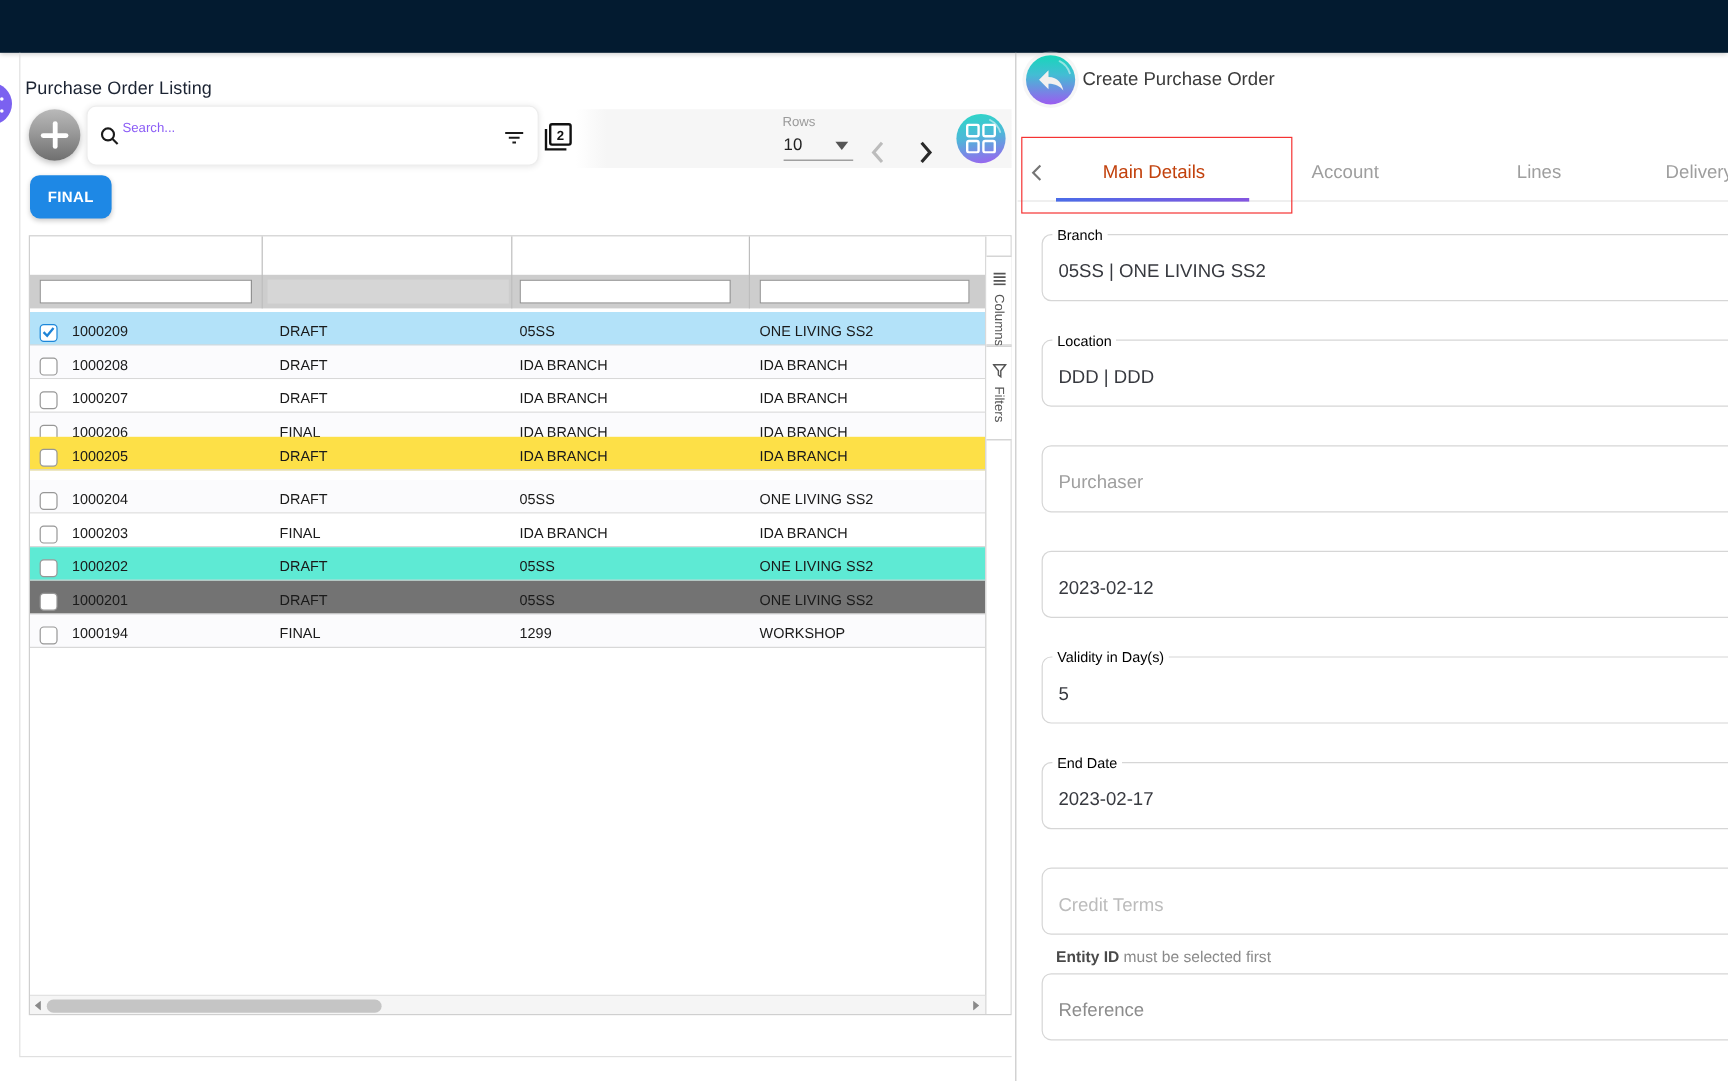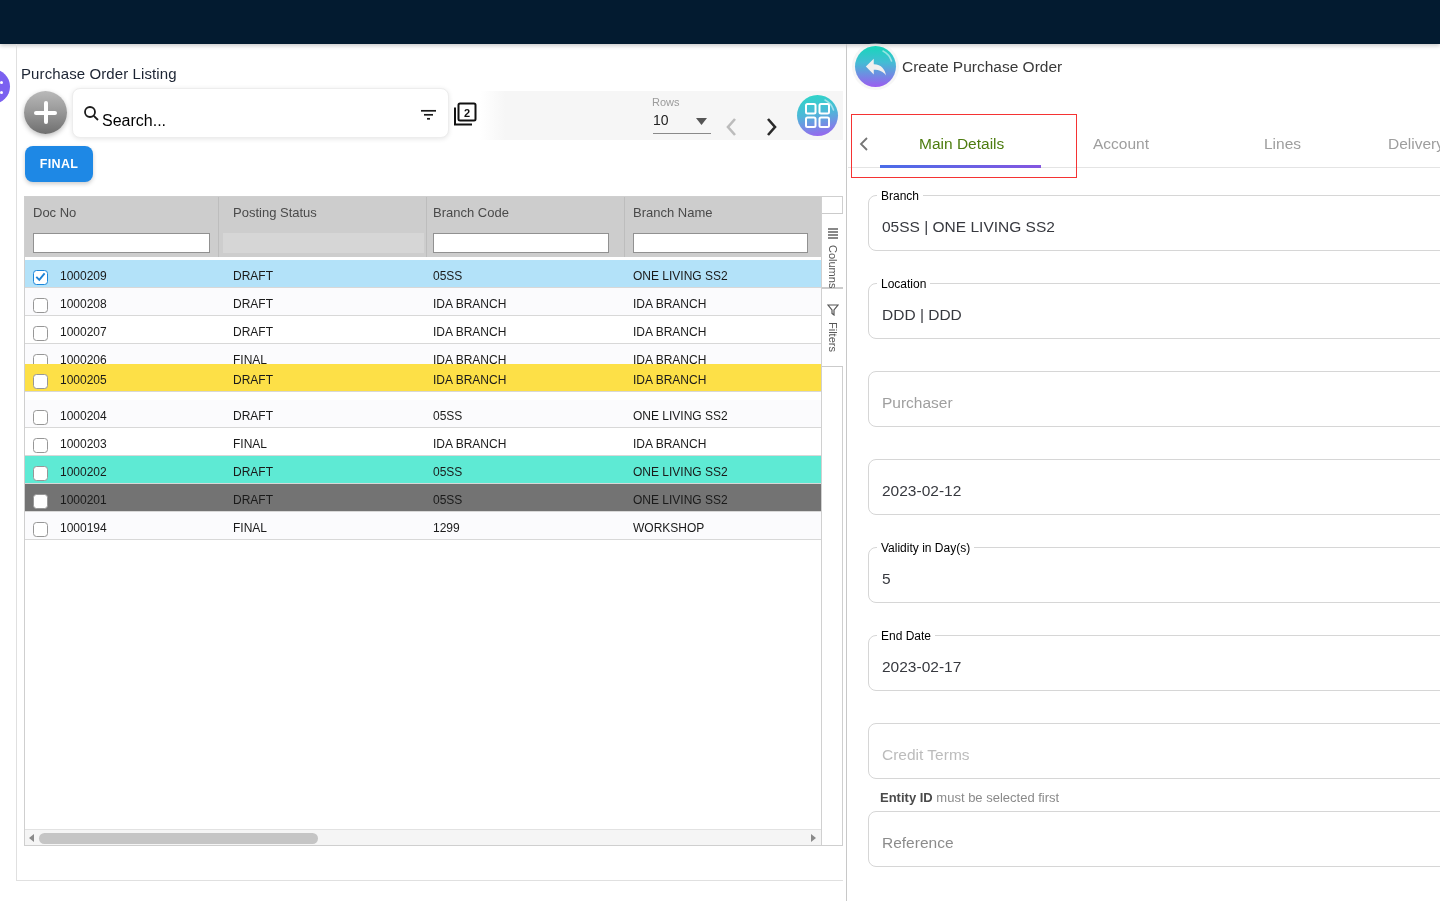--- a/index.html
+++ b/index.html
@@ -15,21 +15,21 @@
   #title { left:21px; top:65px; font-size:15px; color:#1c2433; font-weight:500; letter-spacing:0.1px; }
 
   #plusbtn { left:24px; top:91px; width:43px; height:43px; border-radius:50%;
     background:linear-gradient(180deg,#b9b9b9 0%,#9a9a9a 45%,#6f6f6f 100%);
     box-shadow:0 2px 5px rgba(0,0,0,0.25); }
   #plusbtn .ph { position:absolute; left:10px; top:19.5px; width:23px; height:4px; background:#fff; border-radius:2px; }
   #plusbtn .pv { position:absolute; left:19.5px; top:10px; width:4px; height:23px; background:#fff; border-radius:2px; }
 
   #searchbox { left:72px; top:88px; width:377px; height:50px; background:#fff; border:1px solid #ededed;
     border-radius:8px; box-shadow:0 1px 5px rgba(0,0,0,0.10); }
-  #searchtxt { left:102px; top:112px; font-size:16px; color:#000000; }
+  #searchtxt { left:102px; top:101px; font-size:11px; color:#8b5cf6; }
   #graypanel { left:480px; top:91px; width:363px; height:49px; background:linear-gradient(90deg, rgba(246,246,246,0) 0%, #f6f6f6 7%, #f6f6f6 100%); }
 
   #rowslabel { left:652px; top:96px; font-size:11px; color:#9b9b9b; }
   #rowsval { left:653px; top:112px; font-size:14px; color:#222; }
   #rowsline { left:653px; top:133px; width:58px; height:1px; background:#8a8a8a; }
 
   #gridbtn { left:797px; top:95px; width:41px; height:41px; border-radius:50%;
     background:linear-gradient(170deg,#2bd9c6 0%,#4db8d8 45%,#a15df2 100%); }
 
   #finalbtn { left:25px; top:146px; width:68px; height:36px; border-radius:8px; background:#1e88e5;
@@ -52,21 +52,21 @@
   .sidetxt { writing-mode:vertical-rl; font-size:11px; color:#555; }
   #hscroll { position:absolute; left:0; top:632px; width:796px; height:16px; background:#f5f5f5; border-top:1px solid #e2e2e2; }
   #hthumb { position:absolute; left:14px; top:2.5px; width:279px; height:11px; background:#c5c5c5; border-radius:6px; }
 
   
   #backbtn { left:855px; top:46px; width:41px; height:41px; border-radius:50%;
     background:linear-gradient(180deg,#17d6ba 0%,#43bdd4 40%,#9b5cf0 100%); box-shadow:0 0 0 3px rgba(230,230,230,0.35); }
   #ctitle { left:902px; top:58px; font-size:15.5px; color:#3a3a3a; font-weight:500; }
   #tabline { left:848px; top:167px; width:592px; height:1px; background:#e4e4e4; }
   .tab { position:absolute; top:135px; font-size:15.5px; color:#9e9e9e; }
-  #tab1 { color:#4d7c0f; font-weight:500; }
+  #tab1 { color:#c2410c; font-weight:500; }
   #tabunder { left:880px; top:165px; width:161px; height:3px; background:linear-gradient(90deg,#4a6ce8,#8456e0); }
   #redbox { left:851px; top:114px; width:226px; height:64px; border:1.5px solid #f53333; background:transparent; }
   #tabchev { left:858px; top:136px; }
 
   .field { position:absolute; left:868px; width:600px; height:56px; border:1px solid #d6d6d6; border-radius:8px; background:#fff; }
   .flabel { position:absolute; left:8px; top:-7px; font-size:12px; color:#000000; background:#fff; padding:0 4px; }
   .fval { position:absolute; left:13px; top:0; width:560px; height:56px; line-height:62px; font-size:15.5px; color:#37393f; }
   .fph { color:#9f9f9f; }
   #helper { left:880px; top:790px; font-size:13px; color:#8a8a8a; }
   #helper b { color:#4a4a4a; }
@@ -123,26 +123,20 @@
     <rect x="1" y="14.5" width="9.5" height="9.5" rx="1.5" fill="none" stroke="#fff" stroke-width="2"></rect>
     <rect x="14.5" y="14.5" width="9.5" height="9.5" rx="1.5" fill="none" stroke="#fff" stroke-width="2"></rect>
   </svg>
   <svg style="position:absolute;left:0;top:0" width="41" height="41" viewBox="0 0 41 41">
     <path d="M28 5 A 17 17 0 0 1 36.5 15" fill="none" stroke="rgba(255,255,255,0.5)" stroke-width="1.6" stroke-linecap="round"></path>
   </svg>
 </div>
 <div class="abs" id="finalbtn">FINAL</div>
 
 <div class="abs" id="grid">
-  <div id="ghead">
-    <div class="hcell" style="left:8px">Doc No</div>
-    <div class="hcell" style="left:208px">Posting Status</div>
-    <div class="hcell" style="left:408px">Branch Code</div>
-    <div class="hcell" style="left:608px">Branch Name</div>
-  </div>
   <div id="gfilter">
     <div class="finput" style="left:8px; width:177px"></div>
     <div class="fdis" style="left:198px; width:201px"></div>
     <div class="finput" style="left:408px; width:176px"></div>
     <div class="finput" style="left:608px; width:175px"></div>
   </div>
   <div class="vsep" style="left:193px"></div>
   <div class="vsep" style="left:401px"></div>
   <div class="vsep" style="left:599px"></div>
   <div id="rows">

